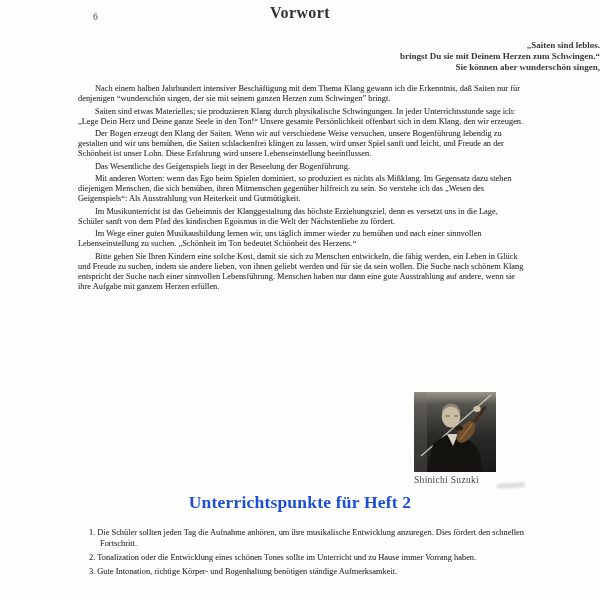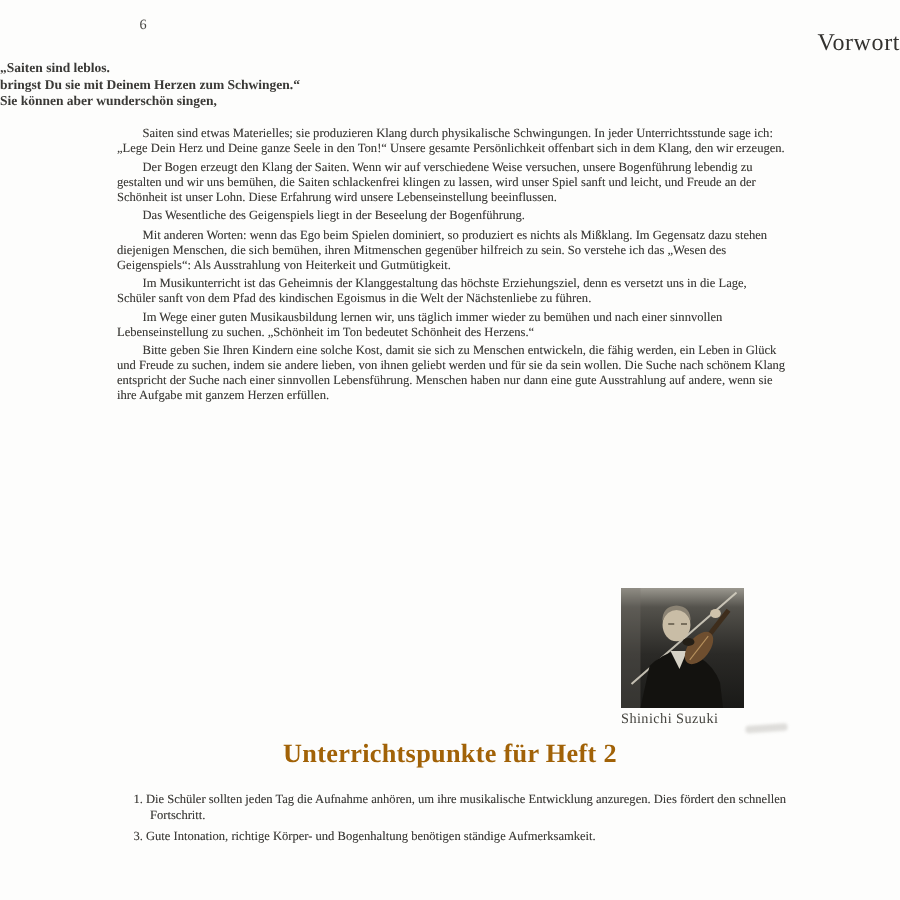--- a/index.html
+++ b/index.html
@@ -3,37 +3,37 @@
 <meta charset="utf-8">
 <style>
   html,body{margin:0;padding:0;background:#ffffff;}
   .page{
     position:relative;width:600px;height:600px;background:#fdfdfc;
     font-family:"Liberation Serif","DejaVu Serif",serif;color:#3c3b38;
     overflow:hidden;
   }
   .page-number{position:absolute;left:93px;top:12px;font-size:9.5px;color:#4a4946;}
   .title{
-    position:absolute;top:20px;left:0;width:100%;text-align:right;margin:0;
-    font-size:16px;font-weight:normal;color:#33322f;letter-spacing:.4px;
+    position:absolute;top:4px;left:0;width:100%;text-align:center;margin:0;
+    font-size:16px;font-weight:bold;color:#33322f;letter-spacing:.4px;
   }
-  .epigraph{position:absolute;top:40px;left:0;width:100%;text-align:left;}
+  .epigraph{position:absolute;top:40px;left:0;width:100%;text-align:right;}
   .epigraph-line{font-size:9px;font-weight:bold;line-height:11px;color:#3a3936;}
   .body{position:absolute;top:84px;left:78px;width:446px;}
   .para{
     margin:0;margin-top:2.5px;font-size:8.4px;line-height:10px;
     text-indent:17px;text-shadow:0 0 .4px rgba(70,68,62,.45);
   }
   .para:first-child{margin-top:0;}
   .photo-figure{position:absolute;left:414px;top:392px;width:82px;margin:0;text-align:left;}
   .photo{display:block;width:82px;height:80px;}
   .caption{font-size:9.5px;margin-top:3px;color:#45443f;letter-spacing:.3px;}
   .section-title{
     position:absolute;top:492px;left:0;width:100%;text-align:center;margin:0;
-    font-size:17.5px;font-weight:bold;color:#a16207;letter-spacing:.2px;
+    font-size:17.5px;font-weight:bold;color:#1d4ed8;letter-spacing:.2px;
   }
   .points{
     position:absolute;top:528px;left:89px;width:436px;margin:0;padding:0;list-style:none;
   }
   .point{
     font-size:8.4px;line-height:10.8px;margin-top:3.5px;
     padding-left:11px;text-indent:-11px;text-shadow:0 0 .4px rgba(70,68,62,.45);
   }
   .point:first-child{margin-top:0;font-family:Liberation Serif, serif;}
   .point-num{padding-right:2px;}
@@ -52,25 +52,26 @@
 
   <h1 class="title">Vorwort</h1>
 
   <div class="epigraph">
       <div class="epigraph-line">„Saiten sind leblos.</div>
       <div class="epigraph-line">bringst Du sie mit Deinem Herzen zum Schwingen.“</div>
       <div class="epigraph-line">Sie können aber wunderschön singen,</div>
     </div>
 
   <div class="body">
+      <p class="para">Nach einem halben Jahrhundert intensiver Beschäftigung mit dem Thema Klang gewann ich die Erkenntnis, daß Saiten nur für denjenigen “wunderschön singen, der sie mit seinem ganzen Herzen zum Schwingen” bringt.</p>
       <p class="para">Saiten sind etwas Materielles; sie produzieren Klang durch physikalische Schwingungen. In jeder Unterrichtsstunde sage ich: „Lege Dein Herz und Deine ganze Seele in den Ton!“ Unsere gesamte Persönlichkeit offenbart sich in dem Klang, den wir erzeugen.</p>
       <p class="para">Der Bogen erzeugt den Klang der Saiten. Wenn wir auf verschiedene Weise versuchen, unsere Bogenführung lebendig zu gestalten und wir uns bemühen, die Saiten schlackenfrei klingen zu lassen, wird unser Spiel sanft und leicht, und Freude an der Schönheit ist unser Lohn. Diese Erfahrung wird unsere Lebenseinstellung beeinflussen.</p>
       <p class="para">Das Wesentliche des Geigenspiels liegt in der Beseelung der Bogenführung.</p>
       <p class="para">Mit anderen Worten: wenn das Ego beim Spielen dominiert, so produziert es nichts als Mißklang. Im Gegensatz dazu stehen diejenigen Menschen, die sich bemühen, ihren Mitmenschen gegenüber hilfreich zu sein. So verstehe ich das „Wesen des Geigenspiels“: Als Ausstrahlung von Heiterkeit und Gutmütigkeit.</p>
-      <p class="para">Im Musikunterricht ist das Geheimnis der Klanggestaltung das höchste Erziehungsziel, denn es versetzt uns in die Lage, Schüler sanft von dem Pfad des kindischen Egoismus in die Welt der Nächstenliebe zu führen.</p>
+      <p class="para">Im Musikunterricht ist das Geheimnis der Klanggestaltung das höchste Erziehungsziel, denn es versetzt uns in die Lage, Schüler sanft von dem Pfad des kindischen Egoismus in die Welt der Nächstenliebe zu fördert.</p>
       <p class="para">Im Wege einer guten Musikausbildung lernen wir, uns täglich immer wieder zu bemühen und nach einer sinnvollen Lebenseinstellung zu suchen. „Schönheit im Ton bedeutet Schönheit des Herzens.“</p>
       <p class="para">Bitte geben Sie Ihren Kindern eine solche Kost, damit sie sich zu Menschen entwickeln, die fähig werden, ein Leben in Glück und Freude zu suchen, indem sie andere lieben, von ihnen geliebt werden und für sie da sein wollen. Die Suche nach schönem Klang entspricht der Suche nach einer sinnvollen Lebensführung. Menschen haben nur dann eine gute Ausstrahlung auf andere, wenn sie ihre Aufgabe mit ganzem Herzen erfüllen.</p>
     </div>
 
   <figure class="photo-figure">
     <svg class="photo" viewBox="0 0 82 80" aria-hidden="true">
       <defs>
         <linearGradient id="pg" x1="0" y1="0" x2="0" y2="1">
           <stop offset="0" stop-color="#9b988f"></stop>
           <stop offset="0.16" stop-color="#54524c"></stop>
@@ -99,17 +100,20 @@
 
   <div class="scan-artifact"></div>
 
   <h2 class="section-title">Unterrichtspunkte für Heft 2</h2>
 
   <ol class="points">
       <li class="point">
       <span class="point-num">1.</span><span>Die Schüler sollten jeden Tag die Aufnahme anhören, um ihre musikalische Entwicklung anzuregen. Dies fördert den schnellen Fortschritt.</span>
     </li>
       <li class="point">
+      <span class="point-num">2.</span><span>Tonalization oder die Entwicklung eines schönen Tones sollte im Unterricht und zu Hause immer Vorrang haben.</span>
+    </li>
+      <li class="point">
       <span class="point-num">3.</span><span>Gute Intonation, richtige Körper- und Bogenhaltung benötigen ständige Aufmerksamkeit.</span>
     </li>
     </ol>
 
 </div>
 
 </body></html>

